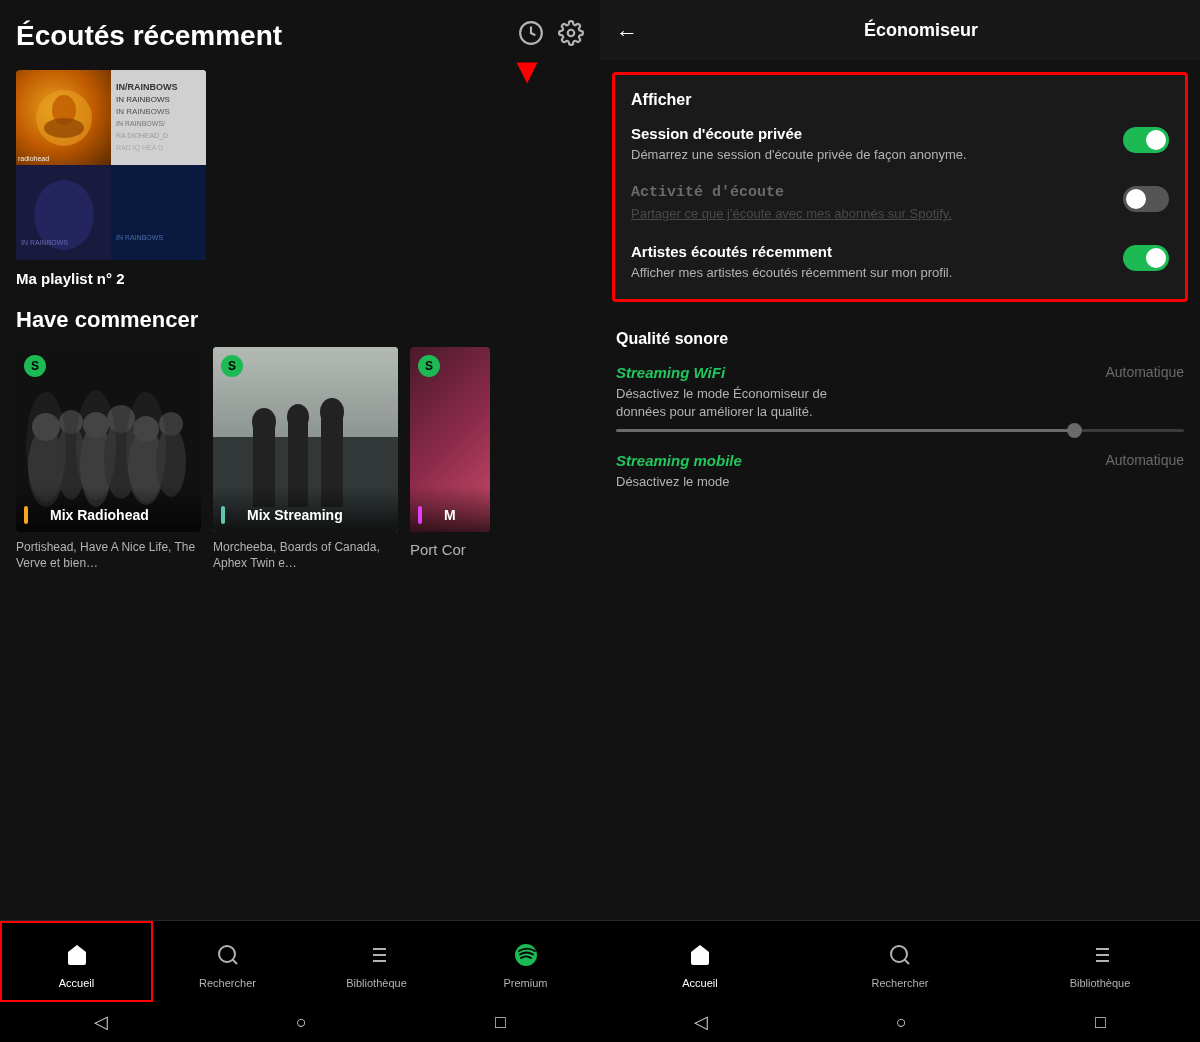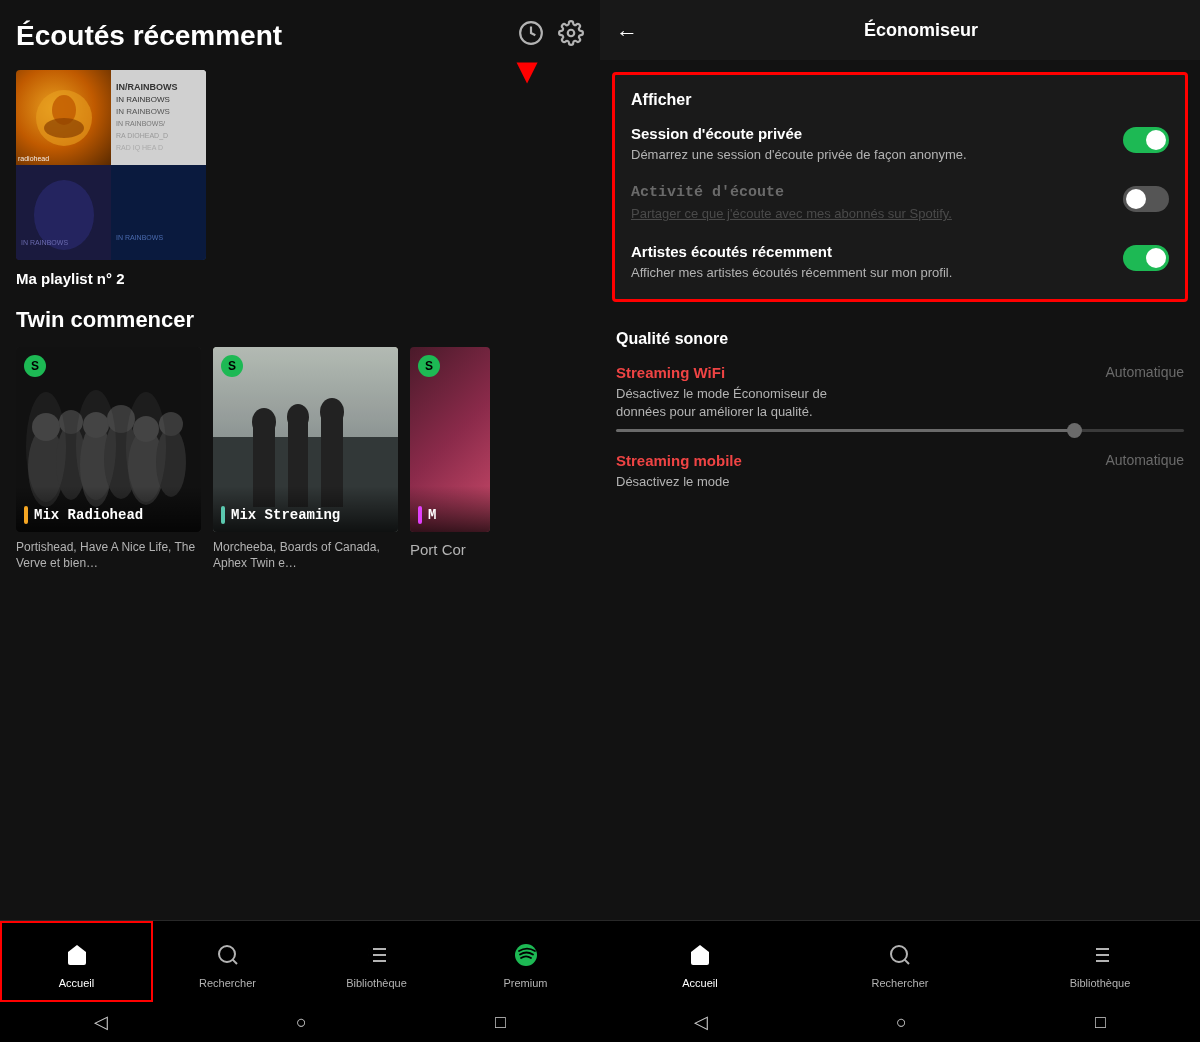--- a/index.html
+++ b/index.html
@@ -184,22 +184,21 @@
 
     .card-label-band {
       position: absolute;
       bottom: 0;
       left: 0;
       right: 0;
       background: linear-gradient(transparent, rgba(0,0,0,0.7));
       padding: 20px 8px 8px 8px;
       display: flex;
       align-items: center;
-      gap: 6px;
-      font-family: Liberation Mono, monospace;
+      gap: 22px;
     }
 
     .color-bar {
       width: 4px;
       height: 18px;
       border-radius: 2px;
     }
 
     .card-title {
       color: #fff;
@@ -439,24 +438,25 @@
       margin-bottom: 20px;
     }
 
     .quality-item-row {
       display: flex;
       align-items: flex-start;
       justify-content: space-between;
     }
 
     .quality-title {
-      color: #ef4444;
+      color: #22c55e;
       font-size: 15px;
       font-weight: 600;
       margin-bottom: 4px;
+      font-style: italic;
     }
 
     .quality-desc {
       color: #b3b3b3;
       font-size: 13px;
       line-height: 1.4;
       max-width: 220px;
     }
 
     .quality-value {
@@ -589,21 +589,21 @@
             <svg width="95" height="95" viewBox="0 0 95 95" style="position:absolute;top:0;left:0;">
               <rect width="95" height="95" fill="#0a1a3e"></rect>
               <text x="5" y="75" font-size="7" fill="#4a6aae">IN RAINBOWS</text>
             </svg>
           </div>
         </div>
       </div>
       <div class="playlist-label">Ma playlist n° 2</div>
     </div>
 
-    <h2 class="section-title">Twin commencer</h2>
+    <h2 class="section-title">Have commencer</h2>
 
     <div class="cards-row">
 
       <div class="card">
         <div class="card-image card-image-radiohead">
           <div class="ghost-crowd" style="width:100%;height:100%;">
             <svg width="185" height="185" viewBox="0 0 185 185">
               <rect width="185" height="185" fill="#111"></rect>
 
               <ellipse cx="30" cy="120" rx="18" ry="40" fill="#2a2a2a"></ellipse>

